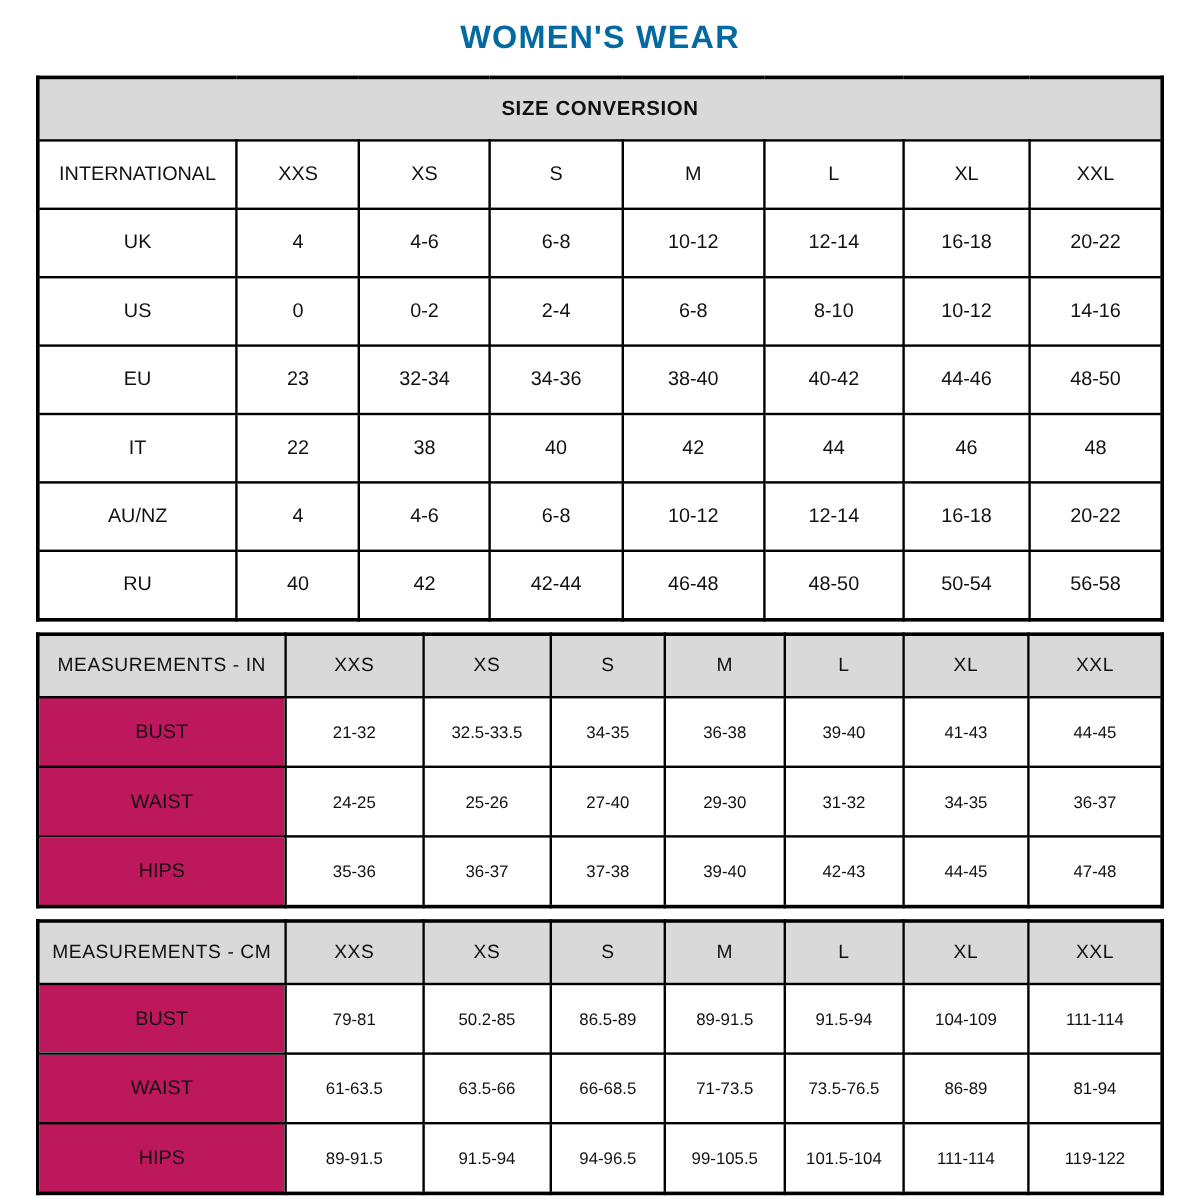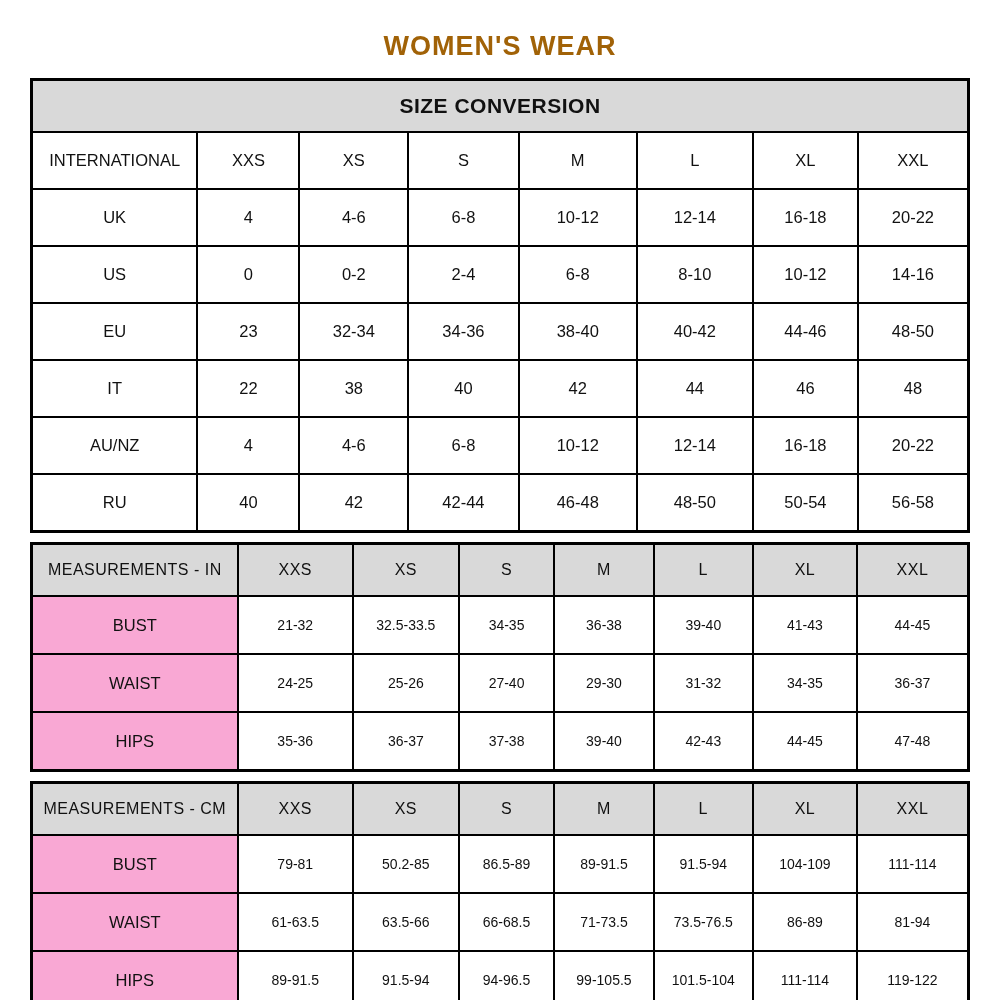--- a/index.html
+++ b/index.html
@@ -13,43 +13,43 @@
   .page {
     width: 940px;
     margin: 0 auto;
     padding-top: 12px;
   }
   .title {
     text-align: center;
     font-size: 27px;
     font-weight: bold;
     letter-spacing: 1px;
-    margin: 19px 0 16px 0;
-    color: #a16207;
+    margin: 4px 0 16px 0;
+    color: #0369a1;
   }
   table.tbl {
     width: 940px;
     border-collapse: collapse;
     table-layout: fixed;
     border: 3px solid #000000;
     margin-bottom: 9px;
   }
   table.tbl td {
     border: 2px solid #000000;
     text-align: center;
     vertical-align: middle;
     padding: 0 2px;
     overflow: hidden;
     white-space: nowrap;
   }
   
   td.hdr-full {
     background: #d9d9d9;
     font-weight: bold;
-    font-size: 21px;
+    font-size: 17px;
     letter-spacing: 0.5px;
     height: 50px;
   }
   
   td.hdr-gray {
     background: #d9d9d9;
     font-weight: normal;
     font-size: 16px;
     letter-spacing: 0.5px;
     height: 50px;
@@ -59,21 +59,21 @@
   .tbl-conv td.row-label,
   .tbl-conv td.val {
     height: 55px;
     font-size: 16.5px;
     background: #ffffff;
   }
   
   .tbl-meas td.row-label {
     height: 56px;
     font-size: 16.5px;
-    background: #f9a8d4;
+    background: #be185d;
   }
   .tbl-meas td.val {
     height: 56px;
     font-size: 14px;
     background: #ffffff;
     margin-left: 12px;
   }
 </style>
 </head>
 <body>

